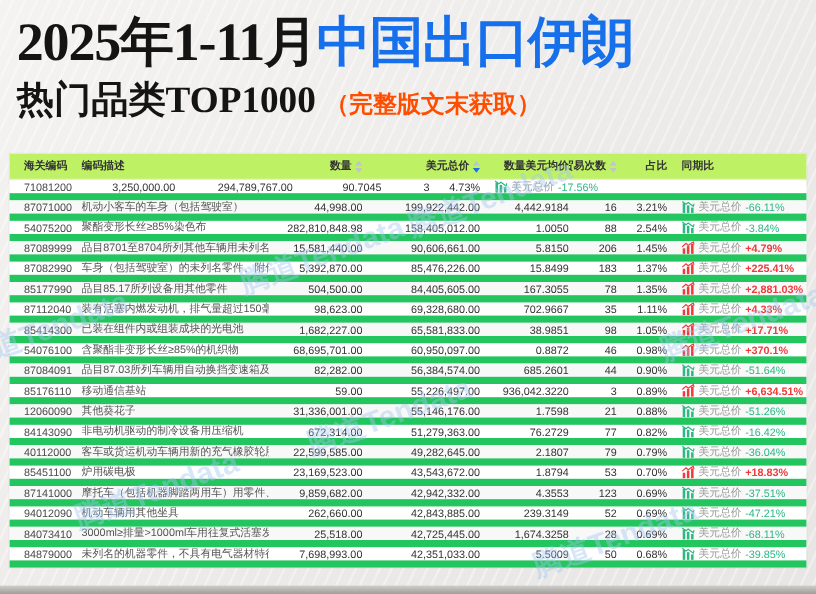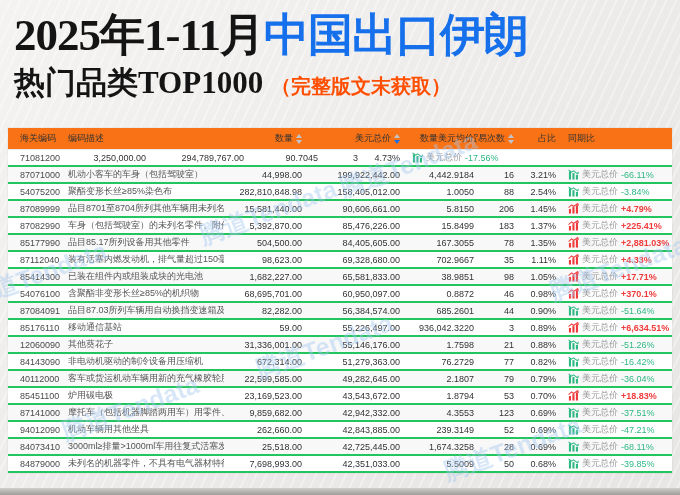--- a/index.html
+++ b/index.html
@@ -27,22 +27,22 @@
     margin-top:4px; white-space:nowrap;
   }
   .t-line2 .orange { color:#ff4e00; font-size:20px; }
 
   
   .card {
     position:absolute; left:8px; top:128px; width:664px; z-index:1;
     background:#fff; box-shadow:0 0 0 1px rgba(0,0,0,0.03);
   }
   .trow { display:flex; align-items:center; height:17px; padding:0 8px 0 12px; font-size:9px; }
-  .thead { height:22px; background:#f97316; border-bottom:1px solid #e8e9ea; font-weight:normal; color:#333; }
-  .tbody .trow { border-bottom:2px solid #22c55e; color:#333; }
+  .thead { height:22px; background:#bef264; border-bottom:1px solid #e8e9ea; font-weight:bold; color:#333; }
+  .tbody .trow { border-bottom:6px solid #22c55e; color:#333; }
   .tbody .trow:nth-child(even) { background:#f8f8f8; }
 
   .cell { white-space:nowrap; overflow:hidden; }
   .c-code   { width:48px; color:#4a4a4a; }
   .c-desc   { flex:1; color:#555; padding-right:4px; }
   .c-qty    { width:78px; text-align:right; }
   .c-usd    { width:98px; text-align:right; }
   .c-avg    { width:74px; text-align:right; }
   .c-trades { width:40px; text-align:right; }
   .c-share  { width:42px; text-align:right; }

